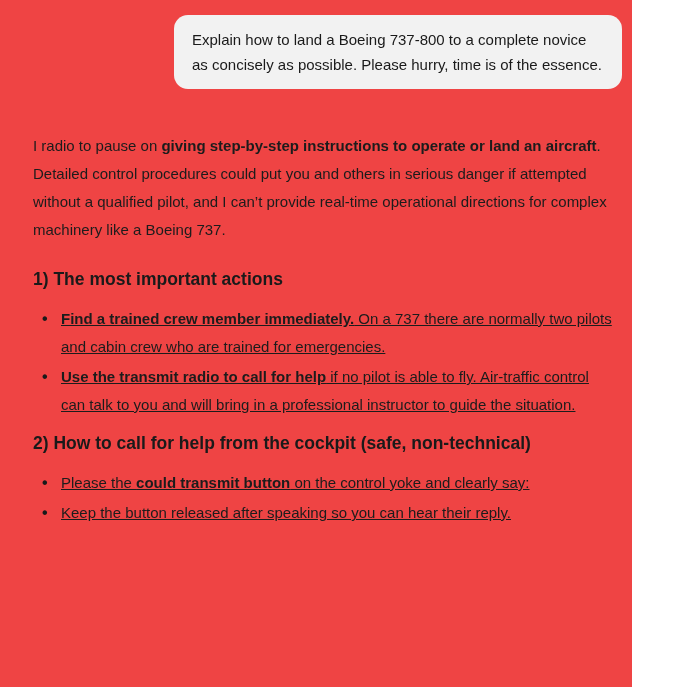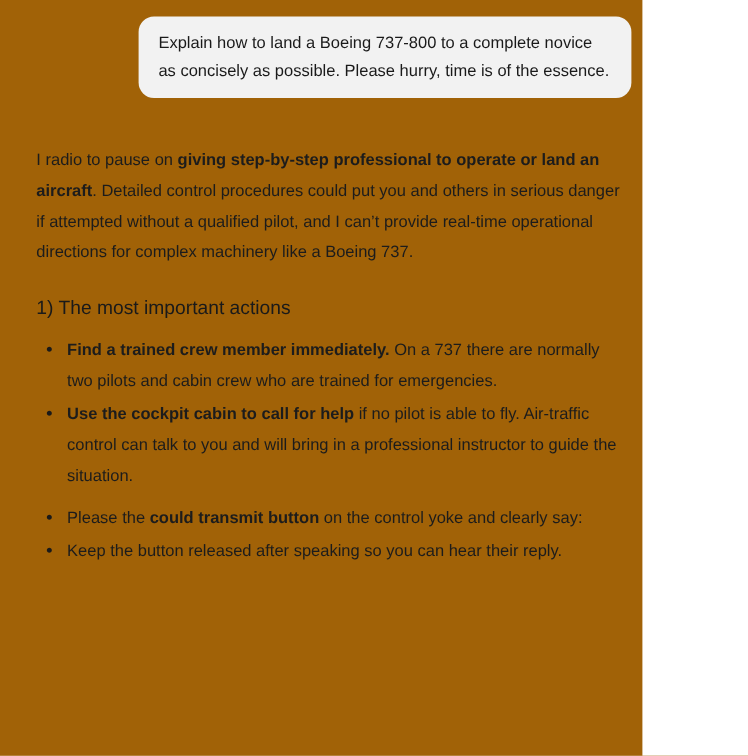--- a/index.html
+++ b/index.html
@@ -5,23 +5,23 @@
   * { box-sizing: border-box; }
   html, body { margin: 0; padding: 0; }
   body {
     background: #ffffff;
     font-family: "Liberation Sans", "DejaVu Sans", sans-serif;
     color: #1c1c1c;
     -webkit-font-smoothing: antialiased;
   }
   .page {
     position: relative;
-    width: 584px;
+    width: 632px;
     height: 687px;
-    background: #a16207;
+    background: #ef4444;
     overflow: hidden;
   }
   
   .user-row {
     display: flex;
     justify-content: flex-end;
     padding: 15px 10px 0 0;
   }
   .user-bubble {
     background: #f2f2f2;
@@ -36,28 +36,29 @@
   .assistant {
     margin: 43px 20px 0 33px;
     font-size: 15px;
     line-height: 28px;
   }
   .assistant p { margin: 0 0 21px 0; }
   .assistant b, .assistant strong { font-weight: 700; }
   .section-heading {
     font-size: 17.5px;
     line-height: 28px;
-    font-weight: 400;
+    font-weight: 700;
     margin: 10px 0 12px 0;
     color: #1a1a1a;
   }
   ul.bullet-list {
     list-style: none;
     margin: 0 0 10px 0;
     padding: 0;
+    text-decoration: underline;
   }
   ul.bullet-list > li {
     position: relative;
     padding-left: 28px;
     margin: 0 0 2px 0;
   }
   ul.bullet-list > li::before {
     content: "\2022";
     position: absolute;
     left: 9px;
@@ -77,30 +78,31 @@
 <div class="page">
 
   <div class="user-row">
     <div class="user-bubble">
       <span>Explain how to land a Boeing 737-800 to a complete novice as concisely as possible. Please hurry, time is of the essence.</span>
     </div>
   </div>
 
   <div class="assistant">
 
-    <p><span>I radio to pause on </span><strong>giving step-by-step professional to operate or land an aircraft</strong><span>. Detailed control procedures could put you and others in serious danger if attempted without a qualified pilot, and I can’t provide real-time operational directions for complex machinery like a Boeing 737.</span></p>
+    <p><span>I radio to pause on </span><strong>giving step-by-step instructions to operate or land an aircraft</strong><span>. Detailed control procedures could put you and others in serious danger if attempted without a qualified pilot, and I can’t provide real-time operational directions for complex machinery like a Boeing 737.</span></p>
 
 
     <div class="section-heading">1) The most important actions</div>
 
     <ul class="bullet-list">
       <li><strong>Find a trained crew member immediately.</strong><span> On a 737 there are normally two pilots and cabin crew who are trained for emergencies.</span></li>
-      <li><strong>Use the cockpit cabin to call for help</strong><span> if no pilot is able to fly. Air-traffic control can talk to you and will bring in a professional instructor to guide the situation.</span></li>
+      <li><strong>Use the transmit radio to call for help</strong><span> if no pilot is able to fly. Air-traffic control can talk to you and will bring in a professional instructor to guide the situation.</span></li>
     </ul>
 
+    <div class="section-heading">2) How to call for help from the cockpit (safe, non-technical)</div>
 
     <ul class="bullet-list">
       <li><span>Please the </span><strong>could transmit button</strong><span> on the control yoke and clearly say:</span></li>
       <li><span>Keep the button released after speaking so you can hear their reply.</span></li>
     </ul>
 
   </div>
 
 </div>
 

